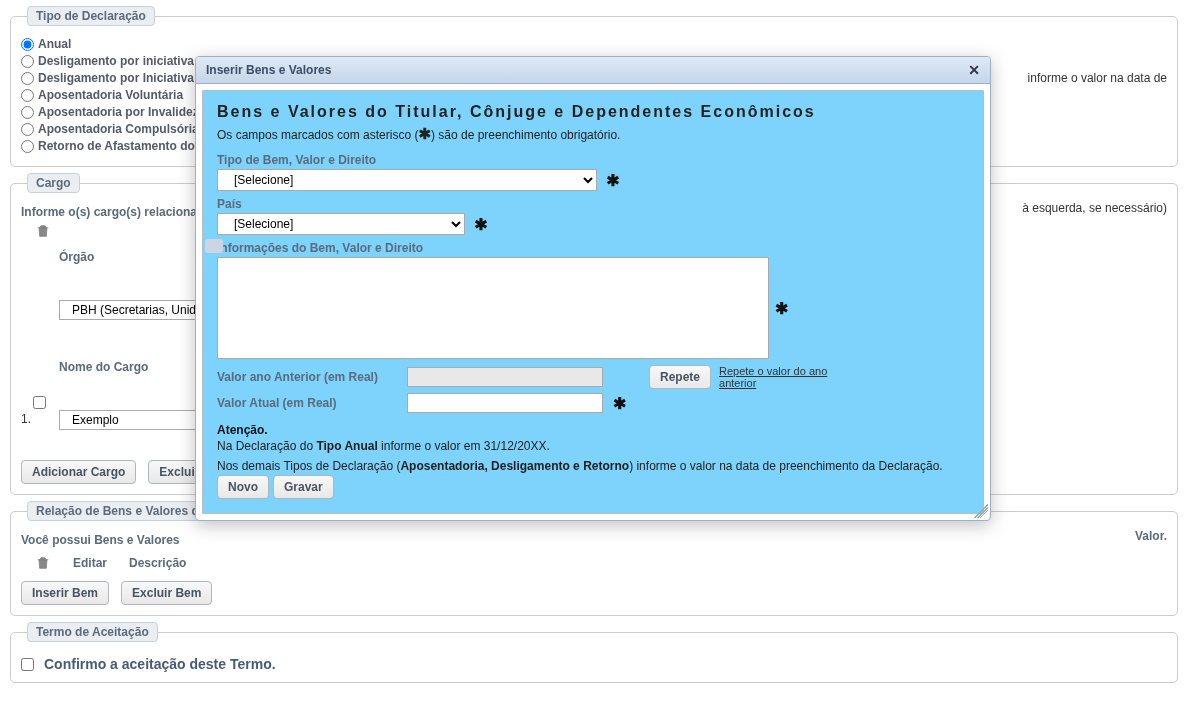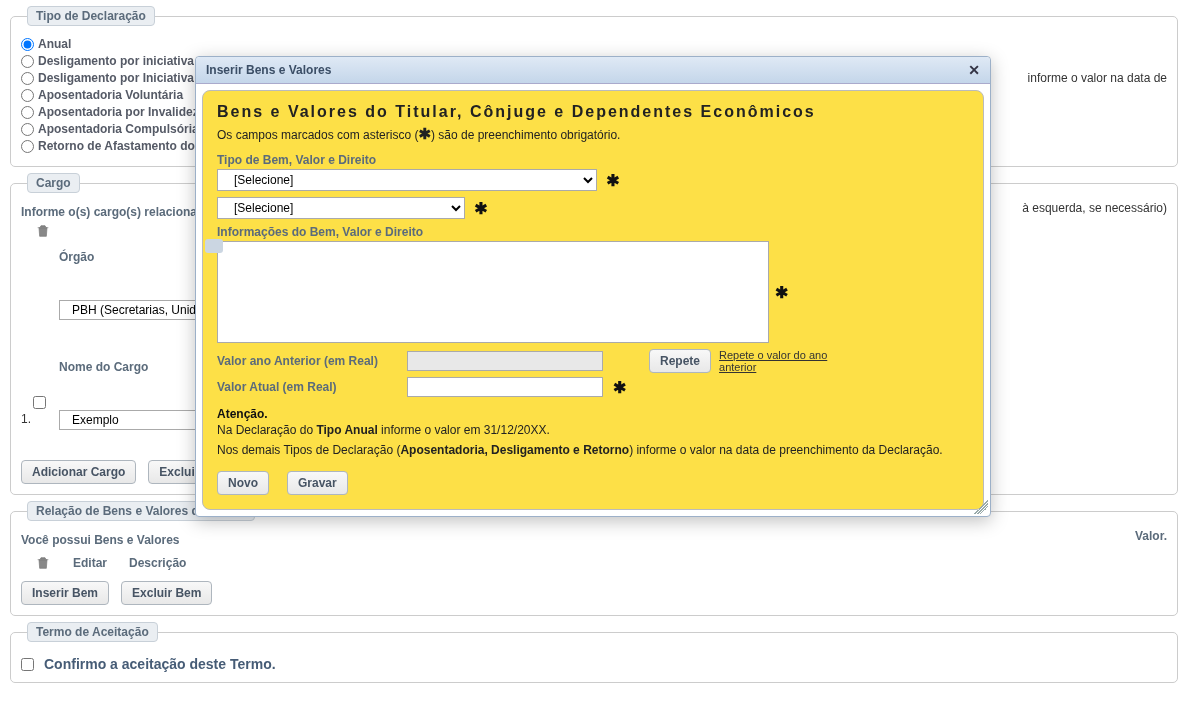--- a/index.html
+++ b/index.html
@@ -77,23 +77,23 @@
   background:linear-gradient(#dfe9f5,#c4d6ea);
   border-bottom:1px solid #aac;
   border-radius:4px 4px 0 0;
   padding:5px 10px;
   display:flex; justify-content:space-between; align-items:center;
   color:#3b4e66; font-weight:bold; font-size:12px;
 }
 .modal-close { cursor:pointer; color:#334; font-size:14px; font-weight:bold; }
 .modal-body {
   padding:12px 14px 14px 14px;
-  background:#fde047;
+  background:#7dd3fc;
   border:1px solid #bbb;
-  border-radius:8px;
+  border-radius:1px;
   margin:6px;
   position:relative;
 }
 .modal-h {
   font-size:16px; font-weight:bold; color:#222;
   letter-spacing:2px;
   margin-bottom:4px;
 }
 .modal-sub { font-size:12px; color:#222; margin-bottom:10px; }
 .ast { font-weight:bold; font-size:16px; margin-left:6px; color:#111; vertical-align:middle; }
@@ -101,21 +101,21 @@
 .modal-row select { width:380px; }
 #sel-pais { width:248px; }
 #ta-info { width:552px; height:102px; resize:none; }
 .val-row { display:flex; align-items:center; gap:8px; margin:4px 0; }
 .val-row .lbl { color:#5b6b7b; font-weight:bold; width:182px; }
 .val-input { width:196px; }
 .val-input.gray { background:#e8e8e8; }
 .repete-hint { color:#333; font-size:11px; line-height:1.1; }
 .attn { font-weight:bold; color:#111; margin-top:10px; }
 .attn-text { font-size:12px; color:#222; margin-top:2px; }
-.modal-actions { margin-top:14px; display:flex; gap:18px; }
+.modal-actions { margin-top:2px; display:flex; gap:4px; }
 .scroll-thumb {
   position:absolute; left:2px; top:148px; width:18px; height:14px;
   background:#cbd6e2; border-radius:3px;
 }
 .row-btns { display:flex; gap:12px; margin-top:10px; }
 .bens-row { display:flex; align-items:center; gap:22px; color:#5b6b7b; font-weight:bold; margin:6px 0 10px 14px; }
 .resize-handle {
   position:absolute; right:2px; bottom:2px; width:14px; height:14px;
   background:
     linear-gradient(135deg, transparent 50%, #9aa 50%, #9aa 55%, transparent 55%),
@@ -234,20 +234,21 @@
       <span>Os campos marcados com asterisco (</span><b style="font-size:15px;">✱</b><span>) são de preenchimento obrigatório.</span>
     </div>
 
     <div class="modal-row">
       <span class="field-label">Tipo de Bem, Valor e Direito</span>
       <select><option>[Selecione]</option></select>
       <span class="ast">✱</span>
     </div>
 
     <div class="modal-row">
+      <span class="field-label">País</span>
       <select id="sel-pais"><option>[Selecione]</option></select>
       <span class="ast">✱</span>
     </div>
 
     <div class="modal-row">
       <span class="field-label">Informações do Bem, Valor e Direito</span>
       <div style="display:flex; align-items:center;">
         <textarea id="ta-info" style=""></textarea>
         <span class="ast">✱</span>
       </div>

